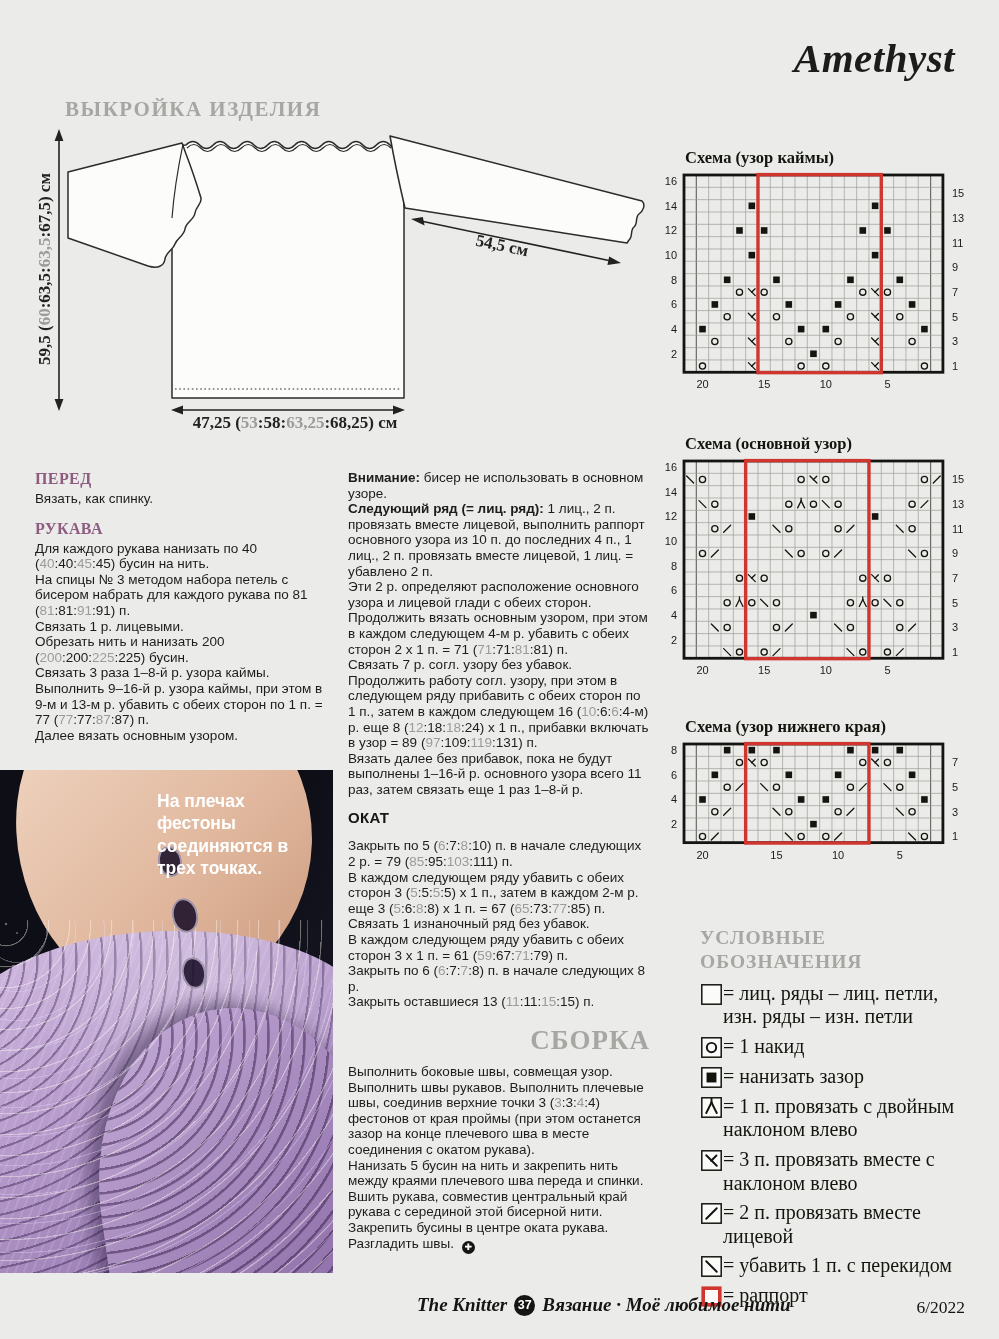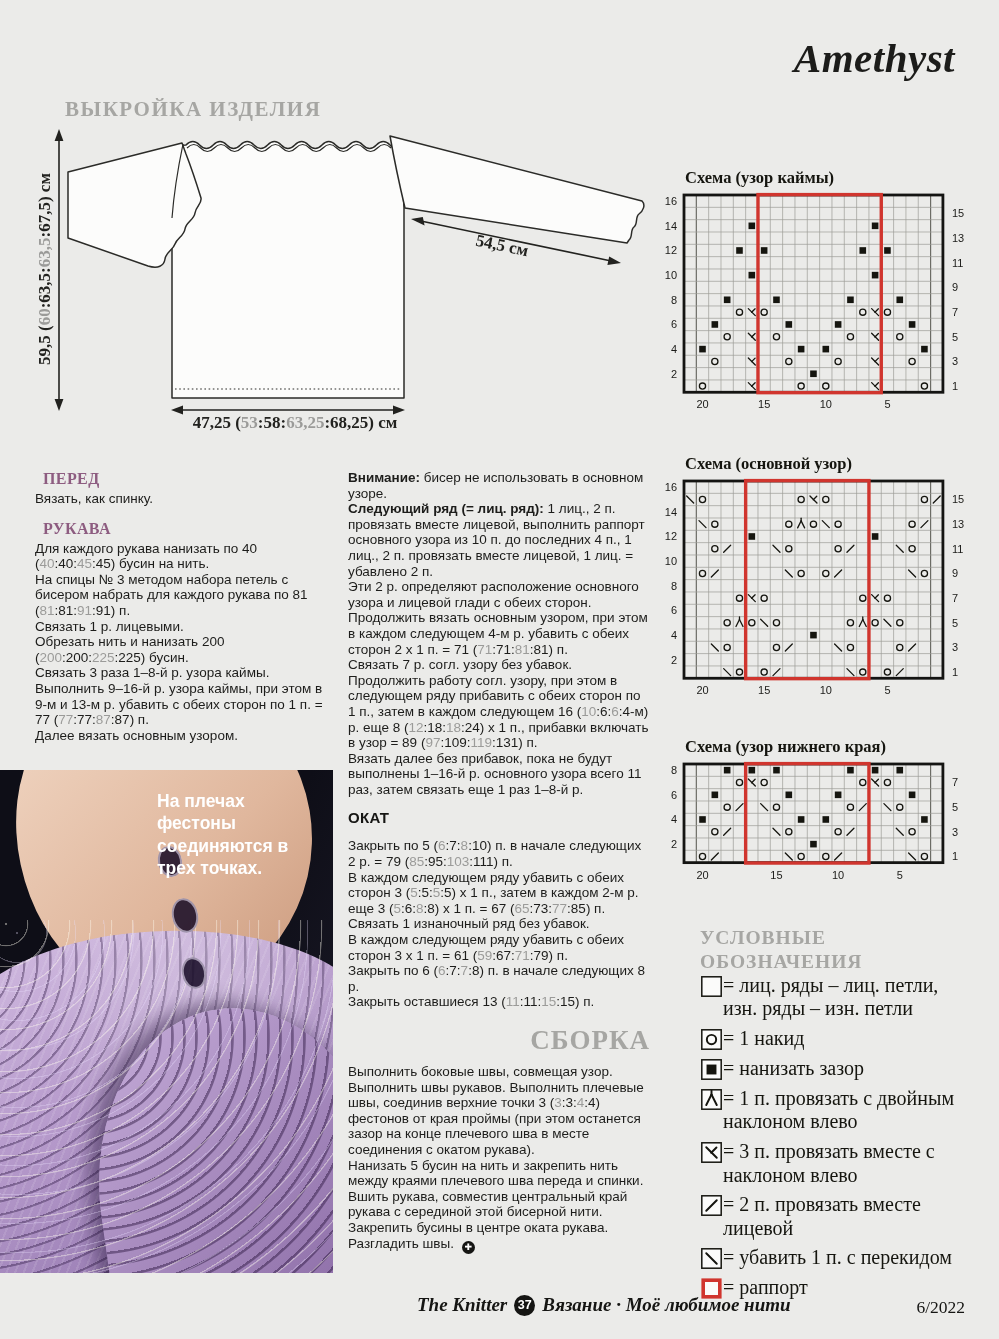--- a/index.html
+++ b/index.html
@@ -17,31 +17,31 @@
   .schematic{position:absolute;left:0;top:95px;width:672px;height:350px;}
   .schematic-heading{position:absolute;left:65px;top:2px;font-family:"Liberation Serif",serif;
             font-weight:bold;font-size:21px;color:#a6a6a3;letter-spacing:1.5px;}
   .schematic svg{position:absolute;left:0;top:25px;}
   .dim{position:absolute;font-family:"Liberation Serif",serif;font-weight:bold;font-size:17px;color:#22221f;}
   .dim-height{left:-89px;top:163px;width:270px;height:22px;text-align:center;transform:rotate(-90deg);}
   .dim-width{left:155px;top:318px;width:280px;text-align:center;}
   .dim-sleeve{left:437px;top:141px;width:130px;text-align:center;transform:rotate(11.5deg);}
 
   
-  .chart{position:absolute;left:660px;width:336px;margin-top:20px;}
+  .chart{position:absolute;left:660px;width:336px;}
   .chart-title{font-family:"Liberation Serif",serif;font-weight:bold;font-size:16.5px;
                color:#15150f;margin:0 0 4px 25px;}
 
   
   .col{position:absolute;top:470px;}
   #left-col{left:35px;width:300px;}
   #mid-col{left:348px;width:302px;}
   .para{margin:0;font-size:13.5px;line-height:15.6px;color:#1d1d1b;}
   .h-purple{font-family:"Liberation Serif",serif;font-weight:bold;font-size:16px;color:#8d5c80;
-            margin:13px 8px 3px;letter-spacing:.4px;}
+            margin:13px 0 3px;letter-spacing:.4px;}
   .col .h-purple:first-child{margin-top:0;}
   .h-black{font-family:"Liberation Sans",sans-serif;font-weight:bold;font-size:15px;color:#151513;
            margin:12px 0 12px;letter-spacing:.3px;}
   .h-gray{font-family:"Liberation Serif",serif;font-weight:bold;font-size:27px;color:#a6a6a3;
           margin:15px 0 8px;letter-spacing:1px;text-align:right;}
   .endmark{display:inline-flex;width:13px;height:13px;border-radius:50%;background:#151513;color:#fff;
            align-items:center;justify-content:center;font-size:9px;line-height:1;vertical-align:-2px;margin-left:4px;}
 
   
   .photo{position:absolute;left:0;top:770px;width:333px;height:503px;overflow:hidden;
@@ -67,21 +67,21 @@
         border-radius:50%;transform:rotate(-12deg);}
   .hole1{left:158px;top:76px;width:20px;height:27px;}
   .hole2{left:172px;top:128px;width:22px;height:31px;}
   .hole3{left:182px;top:187px;width:20px;height:28px;}
   .photo-caption{position:absolute;top:20px;right:16px;width:160px;text-align:left;
         font-weight:bold;font-size:17.5px;line-height:1.28;color:#fff;}
 
   
   .legend{position:absolute;left:700px;top:926px;width:280px;}
   .legend-heading{font-family:"Liberation Serif",serif;font-weight:bold;font-size:19.5px;
-        line-height:1.22;color:#a6a6a3;letter-spacing:1px;margin-bottom:0;}
+        line-height:1.22;color:#a6a6a3;letter-spacing:1px;margin-bottom:8px;}
   .lg-row{display:flex;align-items:flex-start;margin-bottom:6px;}
   .lg-row svg{flex:0 0 23px;margin-top:1px;}
   .lg-text{font-family:"Liberation Serif",serif;font-size:20px;line-height:1.18;
         color:#15150f;max-width:232px;}
 
   
   .footer-left{position:absolute;left:417px;top:1294px;display:flex;align-items:center;gap:7px;
         font-family:"Liberation Serif",serif;font-style:italic;font-weight:bold;font-size:19px;color:#151513;}
   .footer-badge{width:21px;height:21px;border-radius:50%;background:#151513;color:#fff;font-style:normal;
         font-family:"Liberation Sans",sans-serif;font-weight:bold;font-size:12.5px;

